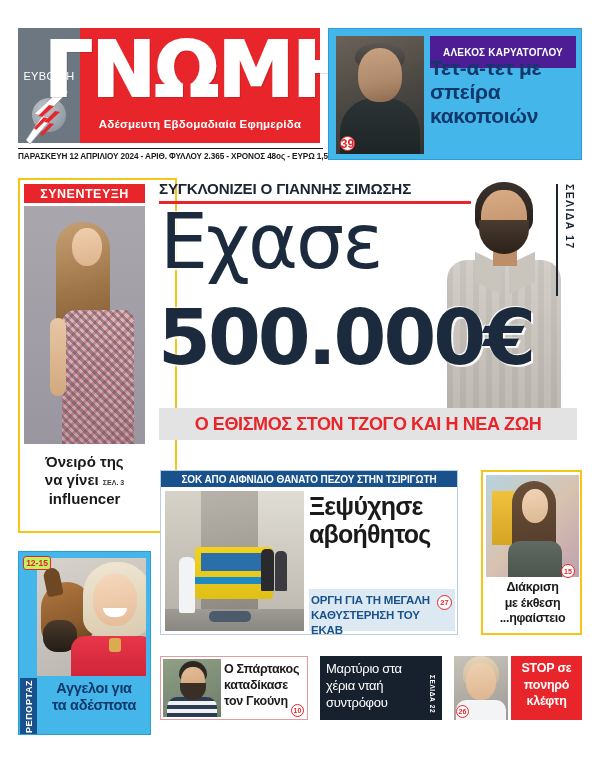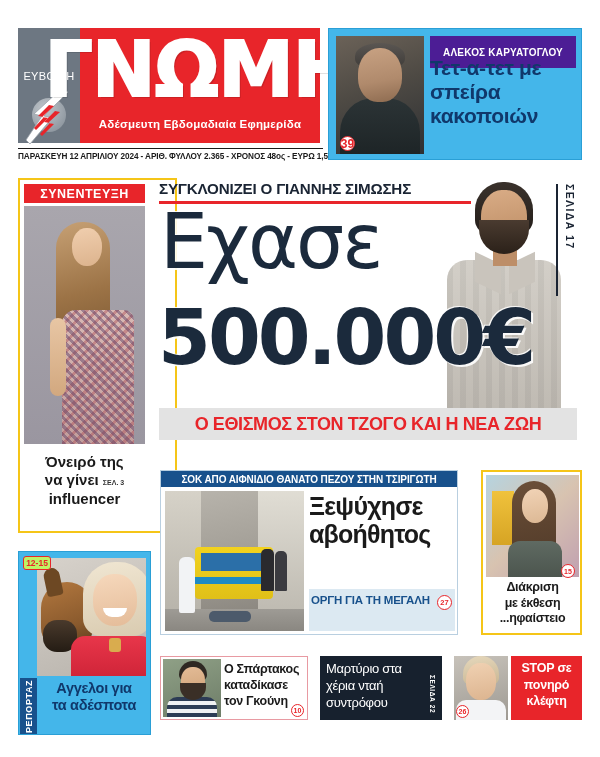--- a/index.html
+++ b/index.html
@@ -569,20 +569,21 @@
       <div class="mb-p2"></div>
       <div class="mb-vict"></div>
     </div>
     <div class="midbox-head">
       <span>Ξεψύχησε</span><br>
       <span>αβοήθητος</span>
     </div>
     <div class="midbox-subbar"></div>
     <div class="midbox-sub">
       <span>ΟΡΓΗ ΓΙΑ ΤΗ ΜΕΓΑΛΗ</span><br>
+      <span>ΚΑΘΥΣΤΕΡΗΣΗ ΤΟΥ ΕΚΑΒ</span>
     </div>
     <div class="midbox-badge">27</div>
   </div>
 
   <div class="rightbox">
     <div class="rightbox-photo">
       <div class="rb-board"></div>
       <div class="rb-hair"></div>
       <div class="rb-face"></div>
       <div class="rb-top"></div>

